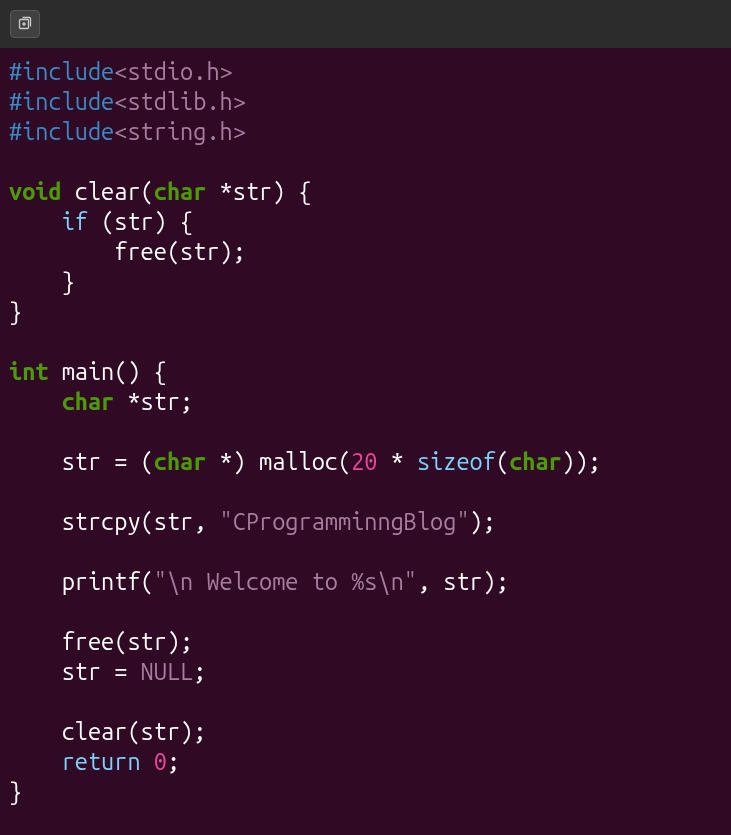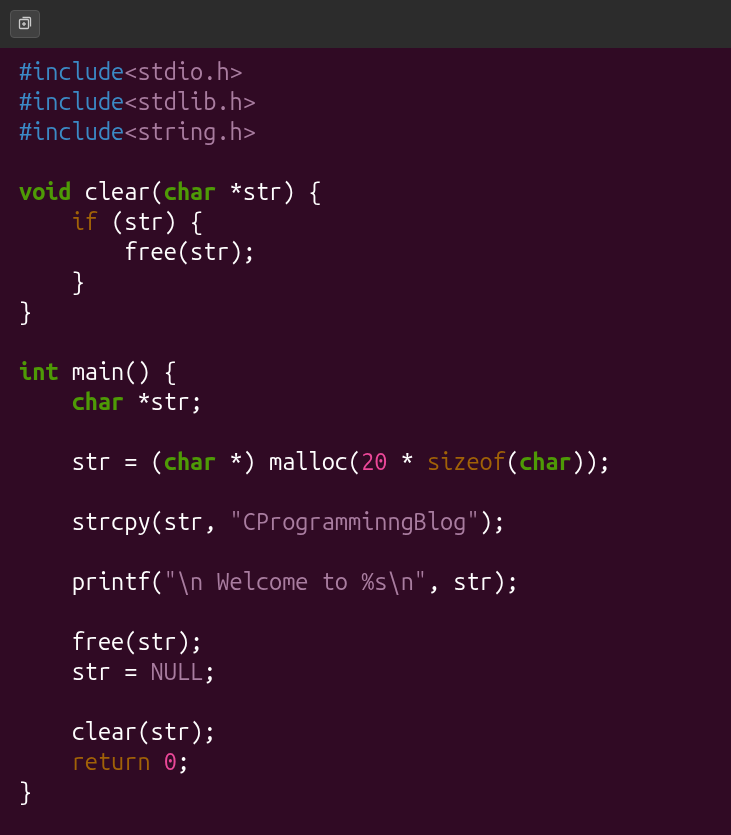--- a/index.html
+++ b/index.html
@@ -30,31 +30,31 @@
       display: flex;
       align-items: center;
       justify-content: center;
       cursor: pointer;
     }
     .tab-button svg {
       width: 16px;
       height: 16px;
     }
     .code-area {
-      padding: 8px 19px;
+      padding: 8px 9px;
       font-size: 23.5px;
       line-height: 30px;
       white-space: pre;
       color: #ffffff;
       letter-spacing: 0px;
     }
     .tok-preproc { color: #3b8ac5; }
     .tok-header { color: #a97da0; }
     .tok-type { color: #4e9a06; font-weight: bold; }
-    .tok-keyword-return { color: #a16207; }
+    .tok-keyword-return { color: #7dd3fc; }
     .tok-ident { color: #ffffff; }
     .tok-number { color: #ec4899; }
     .tok-null { color: #a97da0; }
     .tok-string { color: #a97da0; }
   </style>
 </head>
 <body>
 
 <div class="titlebar">
   <div class="tab-button">

